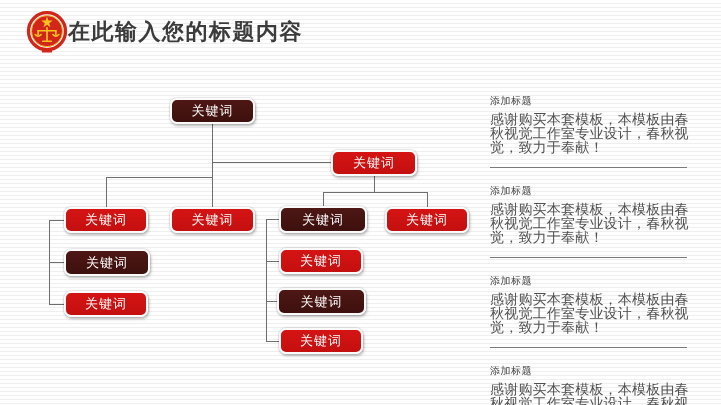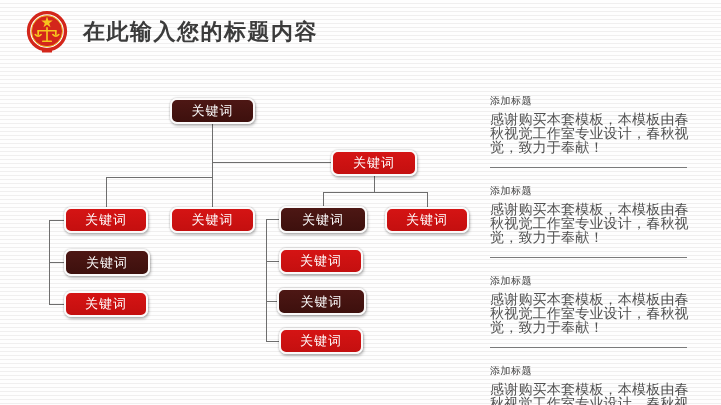--- a/index.html
+++ b/index.html
@@ -2,21 +2,21 @@
 <html style="--red: #c40f0f; --red-light: #d51414; --dark: #3d100d; --dark-light: #4d1714; --connector: #6e6e6e;"><head>
 <meta charset="utf-8">
 <style>
   html,body{margin:0;padding:0;}
   body{font-family:"Liberation Sans","DejaVu Sans",sans-serif;}
   .slide{
     position:relative;width:721px;height:405px;overflow:hidden;
     background:repeating-linear-gradient(180deg,#fefefe 0px,#fefefe 3px,#f0efef 3px,#f0efef 4px);
   }
   
-  .header{position:absolute;left:26px;top:10px;display:flex;align-items:center;gap:15px;}
+  .header{position:absolute;left:26px;top:10px;display:flex;align-items:center;gap:0;}
   .emblem{width:42px;height:44px;flex:0 0 auto;}
   .title{
     font-size:22px;font-weight:bold;color:#3b3b3b;letter-spacing:1.5px;
     white-space:nowrap;
   }
   
   #diagram{position:absolute;left:0;top:0;width:721px;height:405px;}
   .connector{position:absolute;background:var(--connector,#6e6e6e);}
   .node{
     position:absolute;box-sizing:border-box;

